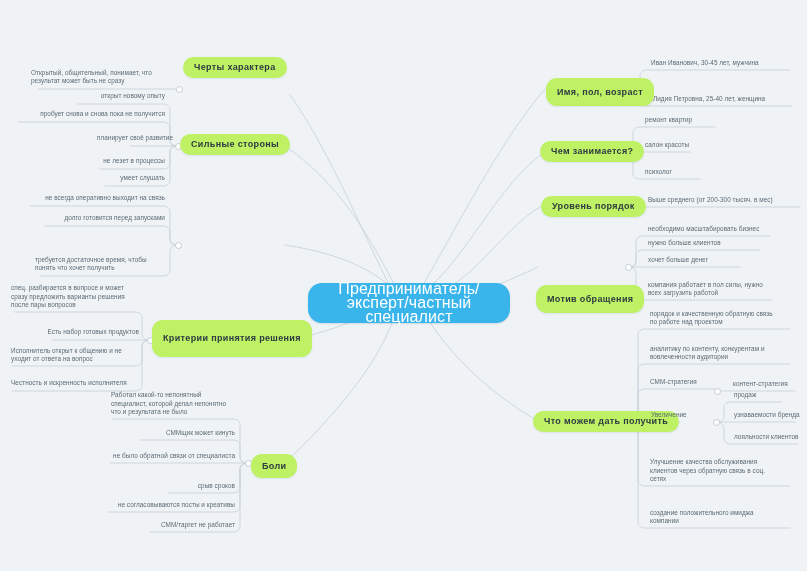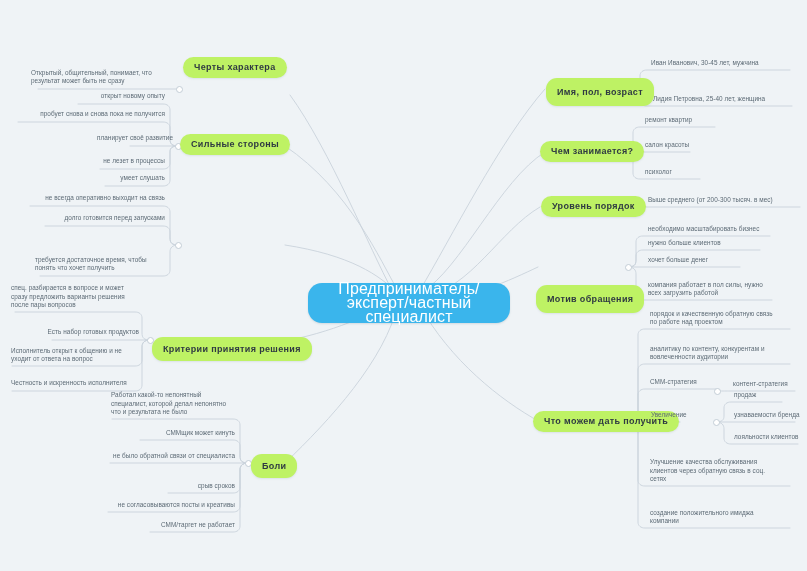--- a/index.html
+++ b/index.html
@@ -173,21 +173,21 @@
   <div class="dot" style="left:627px; top:419px;"></div>
   <div class="dot" style="left:714px; top:388px;"></div>
   <div class="dot" style="left:713px; top:419px;"></div>
 
   <div class="branch-pill" style="left:183px; top:57px; height:21px;">
     <span>Черты характера</span>
   </div>
   <div class="branch-pill" style="left:180px; top:134px; height:21px;">
     <span>Сильные стороны</span>
   </div>
-  <div class="branch-pill" style="left:152px; top:337px; height:24px;">
+  <div class="branch-pill" style="left:152px; top:320px; height:37px;">
     <span>Критерии принятия решения</span>
   </div>
   <div class="branch-pill" style="left:251px; top:454px; height:24px;">
     <span>Боли</span>
   </div>
 
   <div class="branch-pill" style="left:546px; top:78px; height:28px;">
     <span>Имя, пол, возраст</span>
   </div>
   <div class="branch-pill" style="left:540px; top:141px; height:21px;">

